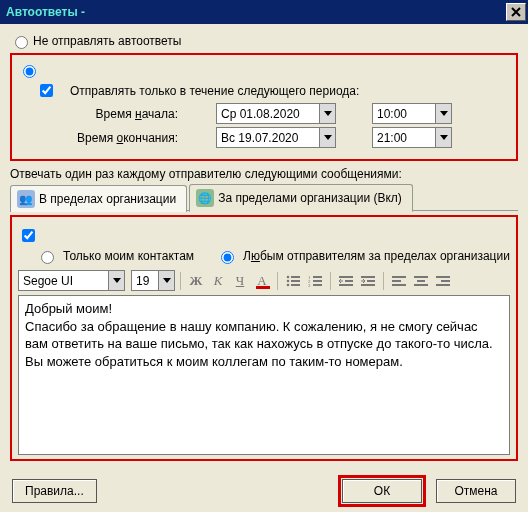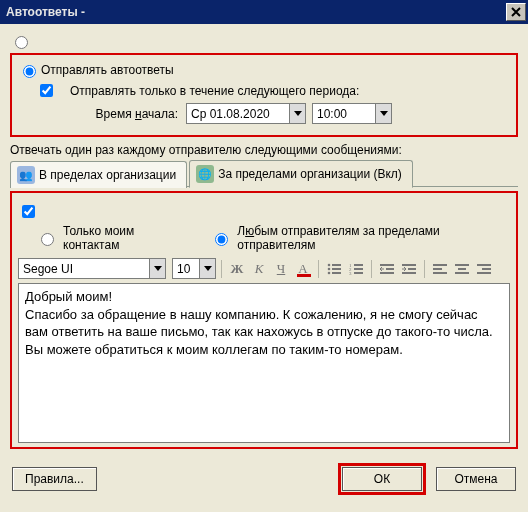--- a/index.html
+++ b/index.html
@@ -11,41 +11,41 @@
     color: #000;
     width: 528px;
     height: 512px;
     overflow: hidden;
   }
   
   .titlebar {
     height: 24px;
     background: linear-gradient(to bottom, #0a246a, #3a6ea5 50%, #0a246a);
     background: #0a246a;
-    color: #e5e5e5;
+    color: #5eead4;
     display: flex;
     align-items: center;
     padding: 0 2px 0 6px;
     justify-content: space-between;
   }
   .titlebar .title { font-weight: bold; font-size: 12px; }
   .close-btn {
     width: 20px; height: 18px;
     background: #c8c4bb;
     border: 1px solid #fff;
     border-right-color: #555; border-bottom-color: #555;
     display: flex; align-items: center; justify-content: center;
     font-family: Arial; font-size: 12px; font-weight: bold; color:#000;
   }
   .content { padding: 6px 10px 8px 10px; }
   .row { display: flex; align-items: center; margin: 3px 0; }
   .radio, .chk { margin-right: 5px; }
   .red-box { border: 2px solid #d40000; padding: 4px 6px 8px 6px; margin: 4px 0 6px 0; }
   .indent1 { margin-left: 18px; gap: 12px; }
-  .indent2 { margin-left: 38px; }
+  .indent2 { margin-left: 38px; gap: 30px; }
   .lbl-right { width: 130px; text-align: right; padding-right: 8px; }
   .combo {
     display: inline-flex; align-items: center;
     background: #fff; border: 1px solid #7b7d7b;
     height: 21px; padding: 0 0 0 4px;
   }
   .combo .val { min-width: 0; }
   .combo.date { width: 120px; justify-content: space-between; }
   .combo.time { width: 80px; justify-content: space-between; margin-left: 6px; }
   .dd-btn {
@@ -75,21 +75,21 @@
   .tab .icon-inner { color: #fff; font-size: 11px; line-height: 1; }
   .tab .icon-wrap.g { background: #8fb98f; }
   .tabstrip-line { border-top: 1px solid #919b91; margin-top: -1px; }
   
   .red-box2 { border: 2px solid #d40000; padding: 6px 6px 4px 6px; margin-top: 4px; }
   .fmt-combo {
     background: #fff; border: 1px solid #7b7d7b; height: 21px;
     display: inline-flex; align-items: center; justify-content: space-between;
     padding-left: 4px;
   }
-  .fmt-combo.font { width: 148px; }
+  .fmt-combo.font { width: 107px; }
   .fmt-combo.size { width: 44px; margin-left: 4px; }
   .toolbar { display: flex; align-items: center; gap: 2px; margin: 6px 0 4px 0; flex-wrap: nowrap; }
   .tbtn {
     width: 20px; height: 20px; display: inline-flex; align-items: center; justify-content: center;
     color: #777; font-family: "Times New Roman", serif; font-size: 13px;
     border: 1px solid transparent;
   }
   .sep { width: 1px; height: 18px; background: #b5b5a8; margin: 0 3px; }
   .editor {
     border: 1px solid #7b7d7b; background: #fff; width: 100%;
@@ -120,43 +120,60 @@
     <svg width="10" height="10" viewBox="0 0 10 10">
         <path d="M1 1 L9 9 M9 1 L1 9" stroke="#000" stroke-width="2"></path>
       </svg>
   </div>
 </div>
 
 <div class="content">
 
   <div class="row">
     <input type="radio" class="radio" style="">
+    <span>Не отправлять автоответы</span>
   </div>
 
   <div class="red-box">
     <div class="row">
       <input type="radio" class="radio" checked="" style="">
-      <span>Отправлять автоответы</span>
     </div>
     <div class="row indent1">
       <input type="checkbox" class="chk" checked="" style="">
       <span>Отправлять только в течение следующего периода:</span>
     </div>
     <div class="row indent2">
       <span class="lbl-right">
         <span>Время </span><span class="und">н</span><span>ачала:</span>
       </span>
       <span class="combo date">
         <span class="val">Ср 01.08.2020</span>
         <span class="dd-btn">
             <span class="tri-down"></span>
           </span>
       </span>
       <span class="combo time">
         <span class="val">10:00</span>
+        <span class="dd-btn">
+            <span class="tri-down"></span>
+          </span>
+      </span>
+    </div>
+    <div class="row indent2">
+      <span class="lbl-right">
+        <span>Время </span><span class="und">о</span><span>кончания:</span>
+      </span>
+      <span class="combo date">
+        <span class="val">Вс 19.07.2020</span>
+        <span class="dd-btn">
+            <span class="tri-down"></span>
+          </span>
+      </span>
+      <span class="combo time">
+        <span class="val">21:00</span>
         <span class="dd-btn">
             <span class="tri-down"></span>
           </span>
       </span>
     </div>
   </div>
 
   <div class="section-lbl">Отвечать один раз каждому отправителю следующими сообщениями:</div>
 
   <div class="tabs">
@@ -178,33 +195,33 @@
   <div class="red-box2">
     <div class="row">
       <input type="checkbox" class="chk" checked="" style="">
     </div>
     <div class="row indent1" style="gap:4px;">
       <input type="radio" class="radio" style="">
       <span>Только моим контактам</span>
       <span style="width:14px;"></span>
       <input type="radio" class="radio" checked="" style="">
       <span>
-        <span>Л</span><span class="und">ю</span><span>бым отправителям за пределами отправителям</span>
+        <span>Л</span><span class="und">ю</span><span>бым отправителям за пределах организации</span>
       </span>
     </div>
 
     <div class="toolbar">
       <span class="fmt-combo font">
         <span>Segoe UI</span>
         <span class="dd-btn">
             <span class="tri-down"></span>
           </span>
       </span>
       <span class="fmt-combo size">
-        <span>10</span>
+        <span>19</span>
         <span class="dd-btn">
             <span class="tri-down"></span>
           </span>
       </span>
       <span class="sep"></span>
       <span class="tbtn" style="font-weight:bold;">Ж</span>
       <span class="tbtn" style="font-style:italic;">К</span>
       <span class="tbtn" style="text-decoration:underline;">Ч</span>
       <span class="tbtn" style="position:relative;">
         <span>А</span>

